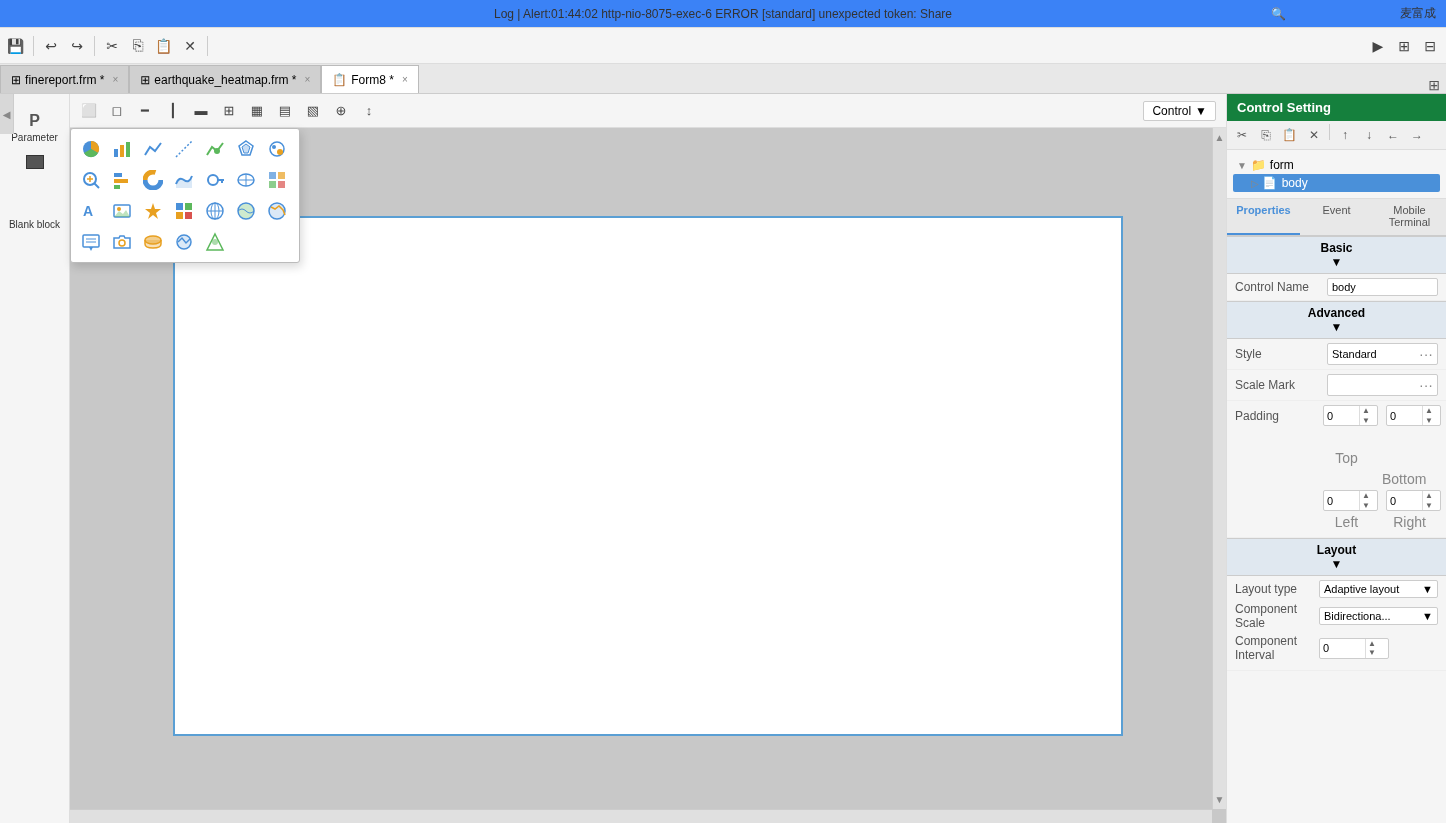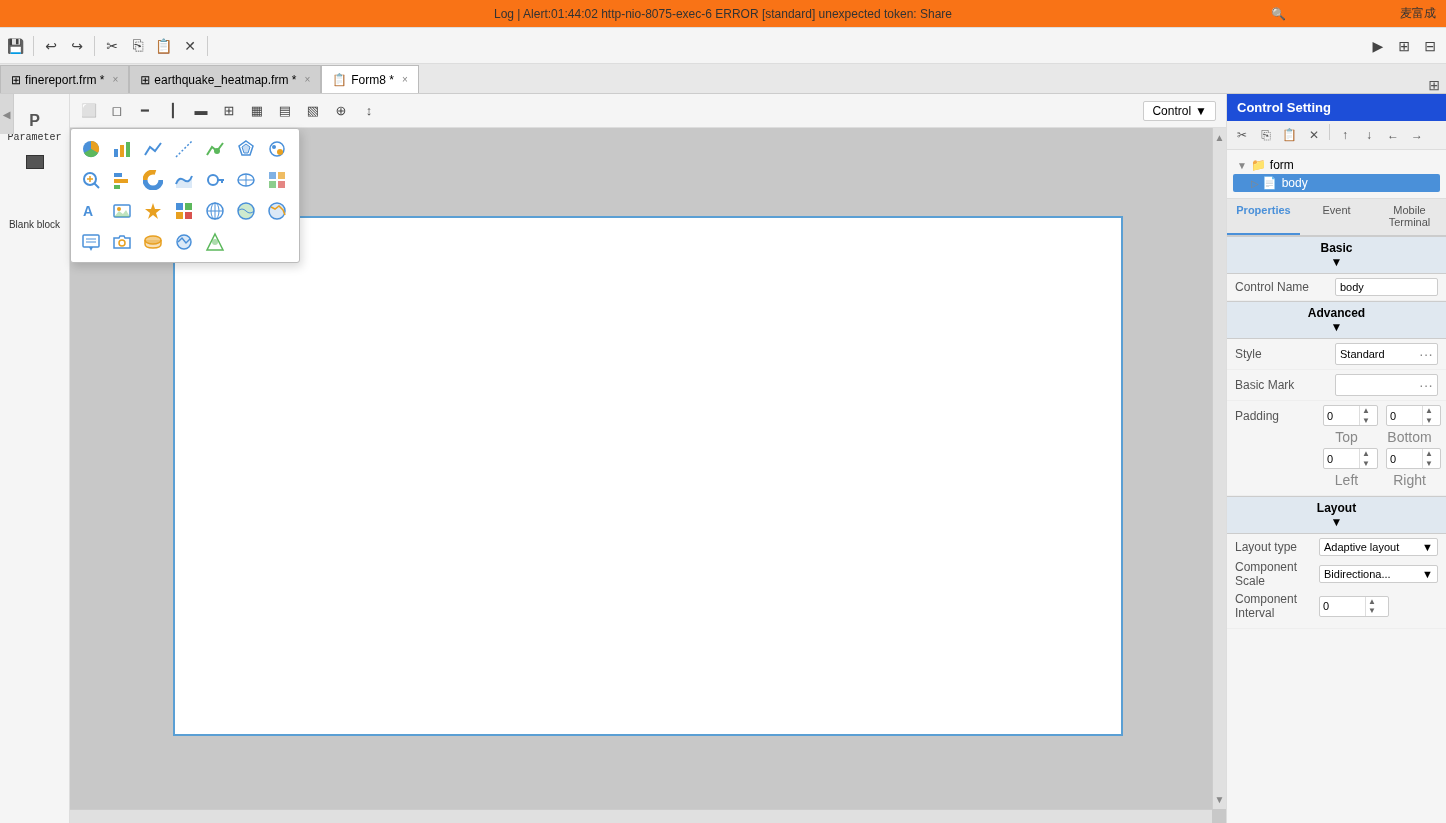--- a/index.html
+++ b/index.html
@@ -1,21 +1,21 @@
 <!DOCTYPE html>
 <html><head>
   <meta charset="utf-8">
   <style>
     * { box-sizing: border-box; margin: 0; padding: 0; }
     body { font-family: 'Microsoft YaHei', Arial, sans-serif; font-size: 12px; background: #f0f0f0; overflow: hidden; width: 1446px; height: 823px; }
 
     
     #top-bar {
       height: 28px;
-      background: #f97316;
+      background: #3b82f6;
       border-bottom: 1px solid #ddd;
       display: flex;
       align-items: center;
       justify-content: center;
       font-size: 12px;
       color: #333;
       position: relative;
     }
     #top-bar .search-icon-area { position: absolute; right: 160px; cursor: pointer; }
     #top-bar .user-area { position: absolute; right: 10px; }
@@ -205,21 +205,21 @@
 
     
     #right-panel {
       width: 220px;
       background: #f5f5f5;
       border-left: 1px solid #ddd;
       display: flex;
       flex-direction: column;
     }
     #right-panel-header {
-      background: #1d4ed8;
+      background: #15803d;
       color: #fff;
       padding: 6px 10px;
       font-size: 13px;
       font-weight: bold;
       display: flex; align-items: center; justify-content: space-between;
     }
     #right-panel-tabs {
       display: flex;
       border-bottom: 1px solid #ccc;
       background: #e8e8e8;
@@ -263,21 +263,21 @@
       font-weight: bold;
       border-bottom: 1px solid #ccc;
       border-top: 1px solid #ccc;
       cursor: pointer;
       display: flex; justify-content: space-between; align-items: center; flex-direction: column;
     }
     .props-row {
       display: flex; align-items: center;
       padding: 4px 8px;
       border-bottom: 1px solid #eee;
-      gap: 20px;
+      gap: 12px;
     }
     .props-label { width: 80px; color: #555; flex-shrink: 0; }
     .props-value {
       flex: 1;
       border: 1px solid #ccc;
       background: #fff;
       padding: 2px 4px;
       border-radius: 2px;
       font-size: 11px;
       display: flex; align-items: center; justify-content: space-between;
@@ -376,21 +376,21 @@
   <span class="tab-end-btn">⊞</span>
 </div>
 
 <div id="content-area">
 
   <div id="left-sidebar">
 
     <div style="width:14px; position:absolute; left:0; top:94px; height:40px; background:#d8d8d8; border-right:1px solid #ccc; display:flex; align-items:center; justify-content:center; cursor:pointer; color:#888; font-size:10px;">◀</div>
     <div class="sidebar-item" style="margin-top:8px;">
       <span style="font-size:16px; font-weight:bold; color:#555;">P</span>
-      <span style="font-size:10px; color:#333;font-family:Liberation Mono, monospace;">Parameter</span>
+      <span style="font-size:10px; color:#333;">Parameter</span>
     </div>
     <div class="sidebar-item">
       <span style="width:18px; height:14px; background:#555; display:block; border:1px solid #333;"></span>
       <span style="font-size:10px; color:#333;margin-top:48px;">Blank block</span>
     </div>
   </div>
 
   <div id="center-area">
 
     <div id="secondary-toolbar">
@@ -657,21 +657,21 @@
         <span>▼</span>
       </div>
       <div class="props-row">
         <span class="props-label">Style</span>
         <div class="props-value" style="flex:1;">
           <span>Standard</span>
           <span class="dots">···</span>
         </div>
       </div>
       <div class="props-row">
-        <span class="props-label">Basic Mark</span>
+        <span class="props-label">Scale Mark</span>
         <div class="props-value" style="flex:1;">
           <span></span>
           <span class="dots">···</span>
         </div>
       </div>
 
       <div class="props-padding-grid">
         <div class="padding-row">
           <span class="padding-label props-label">Padding</span>
           <div style="display:flex; gap:8px; align-items:center;">
@@ -686,21 +686,21 @@
               <input type="text" value="0" style="">
               <div class="spin-btns">
                 <div class="spin-btn">▲</div>
                 <div class="spin-btn">▼</div>
               </div>
             </div>
           </div>
         </div>
         <div class="padding-row" style="padding-left:84px;">
           <span class="padding-sub-label" style="width:55px; text-align:center;">Top</span>
-          <span class="padding-sub-label" style="width:55px; text-align:center;">Bottom</span>
+          <span class="padding-sub-label" style="width:55px; margin-top:42px;">Bottom</span>
         </div>
         <div class="padding-row" style="margin-top:2px;">
           <span class="padding-label props-label"></span>
           <div style="display:flex; gap:8px; align-items:center;">
             <div class="props-spinbox">
               <input type="text" value="0" style="">
               <div class="spin-btns">
                 <div class="spin-btn">▲</div>
                 <div class="spin-btn">▼</div>
               </div>

